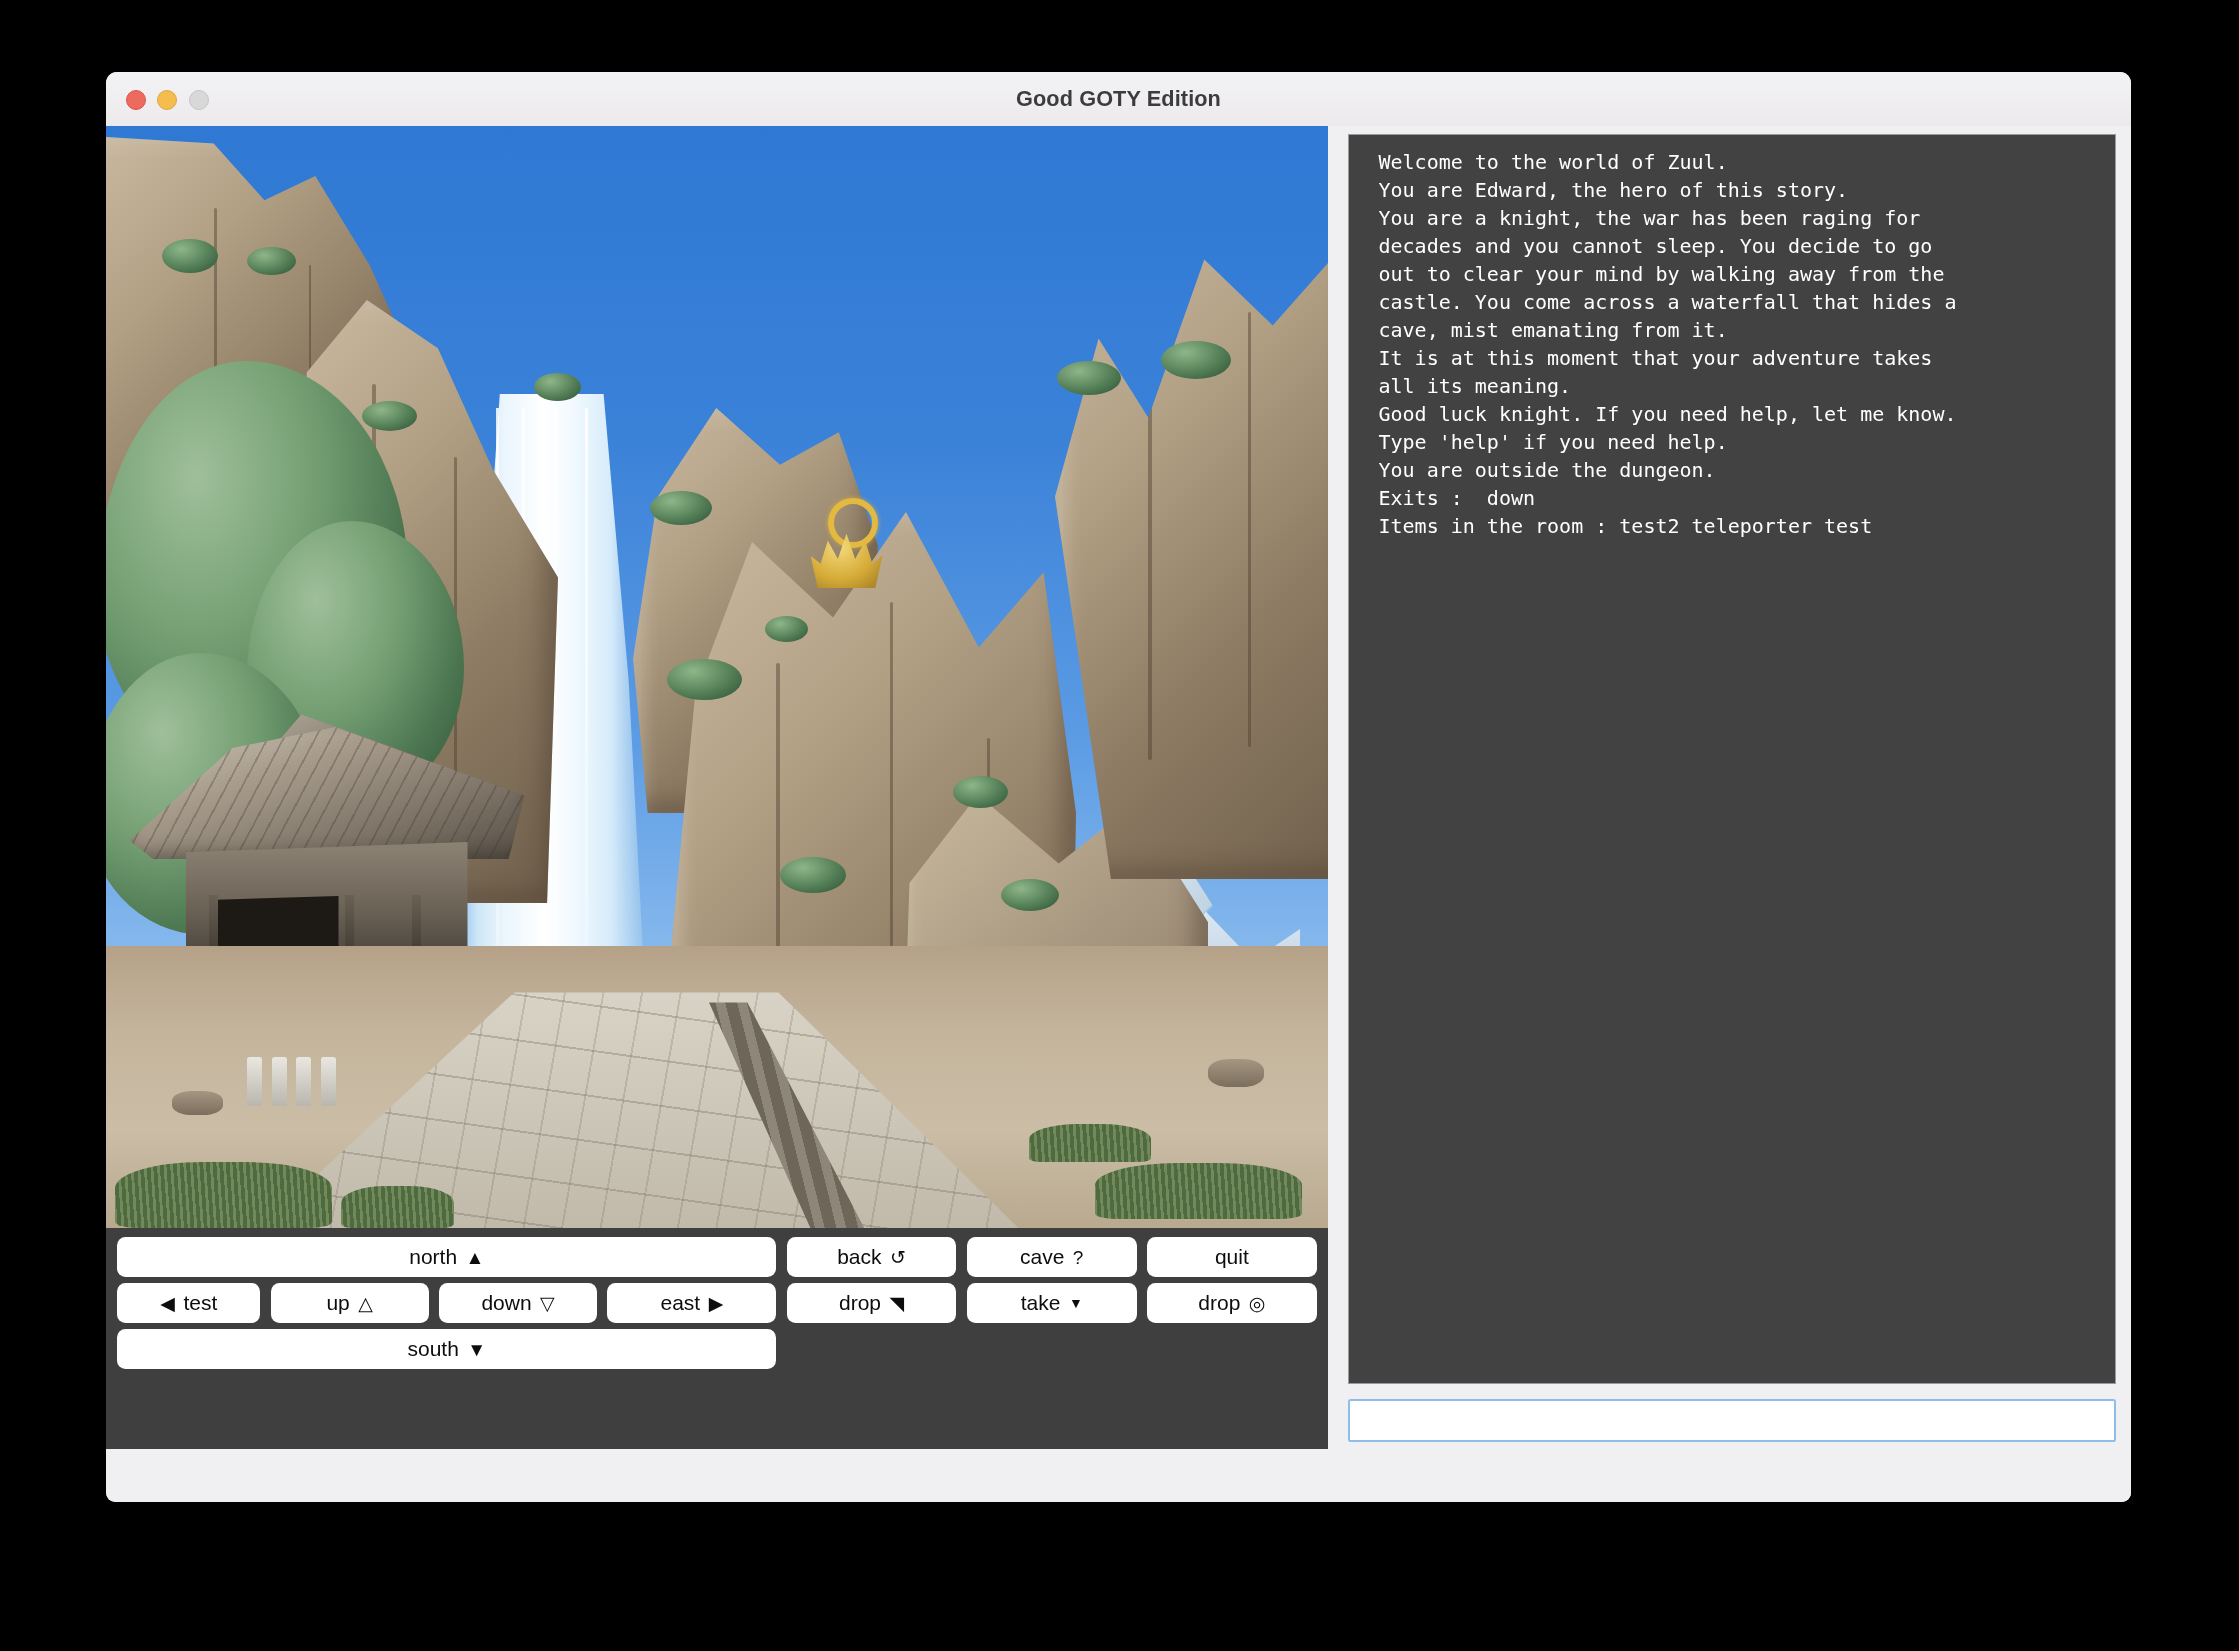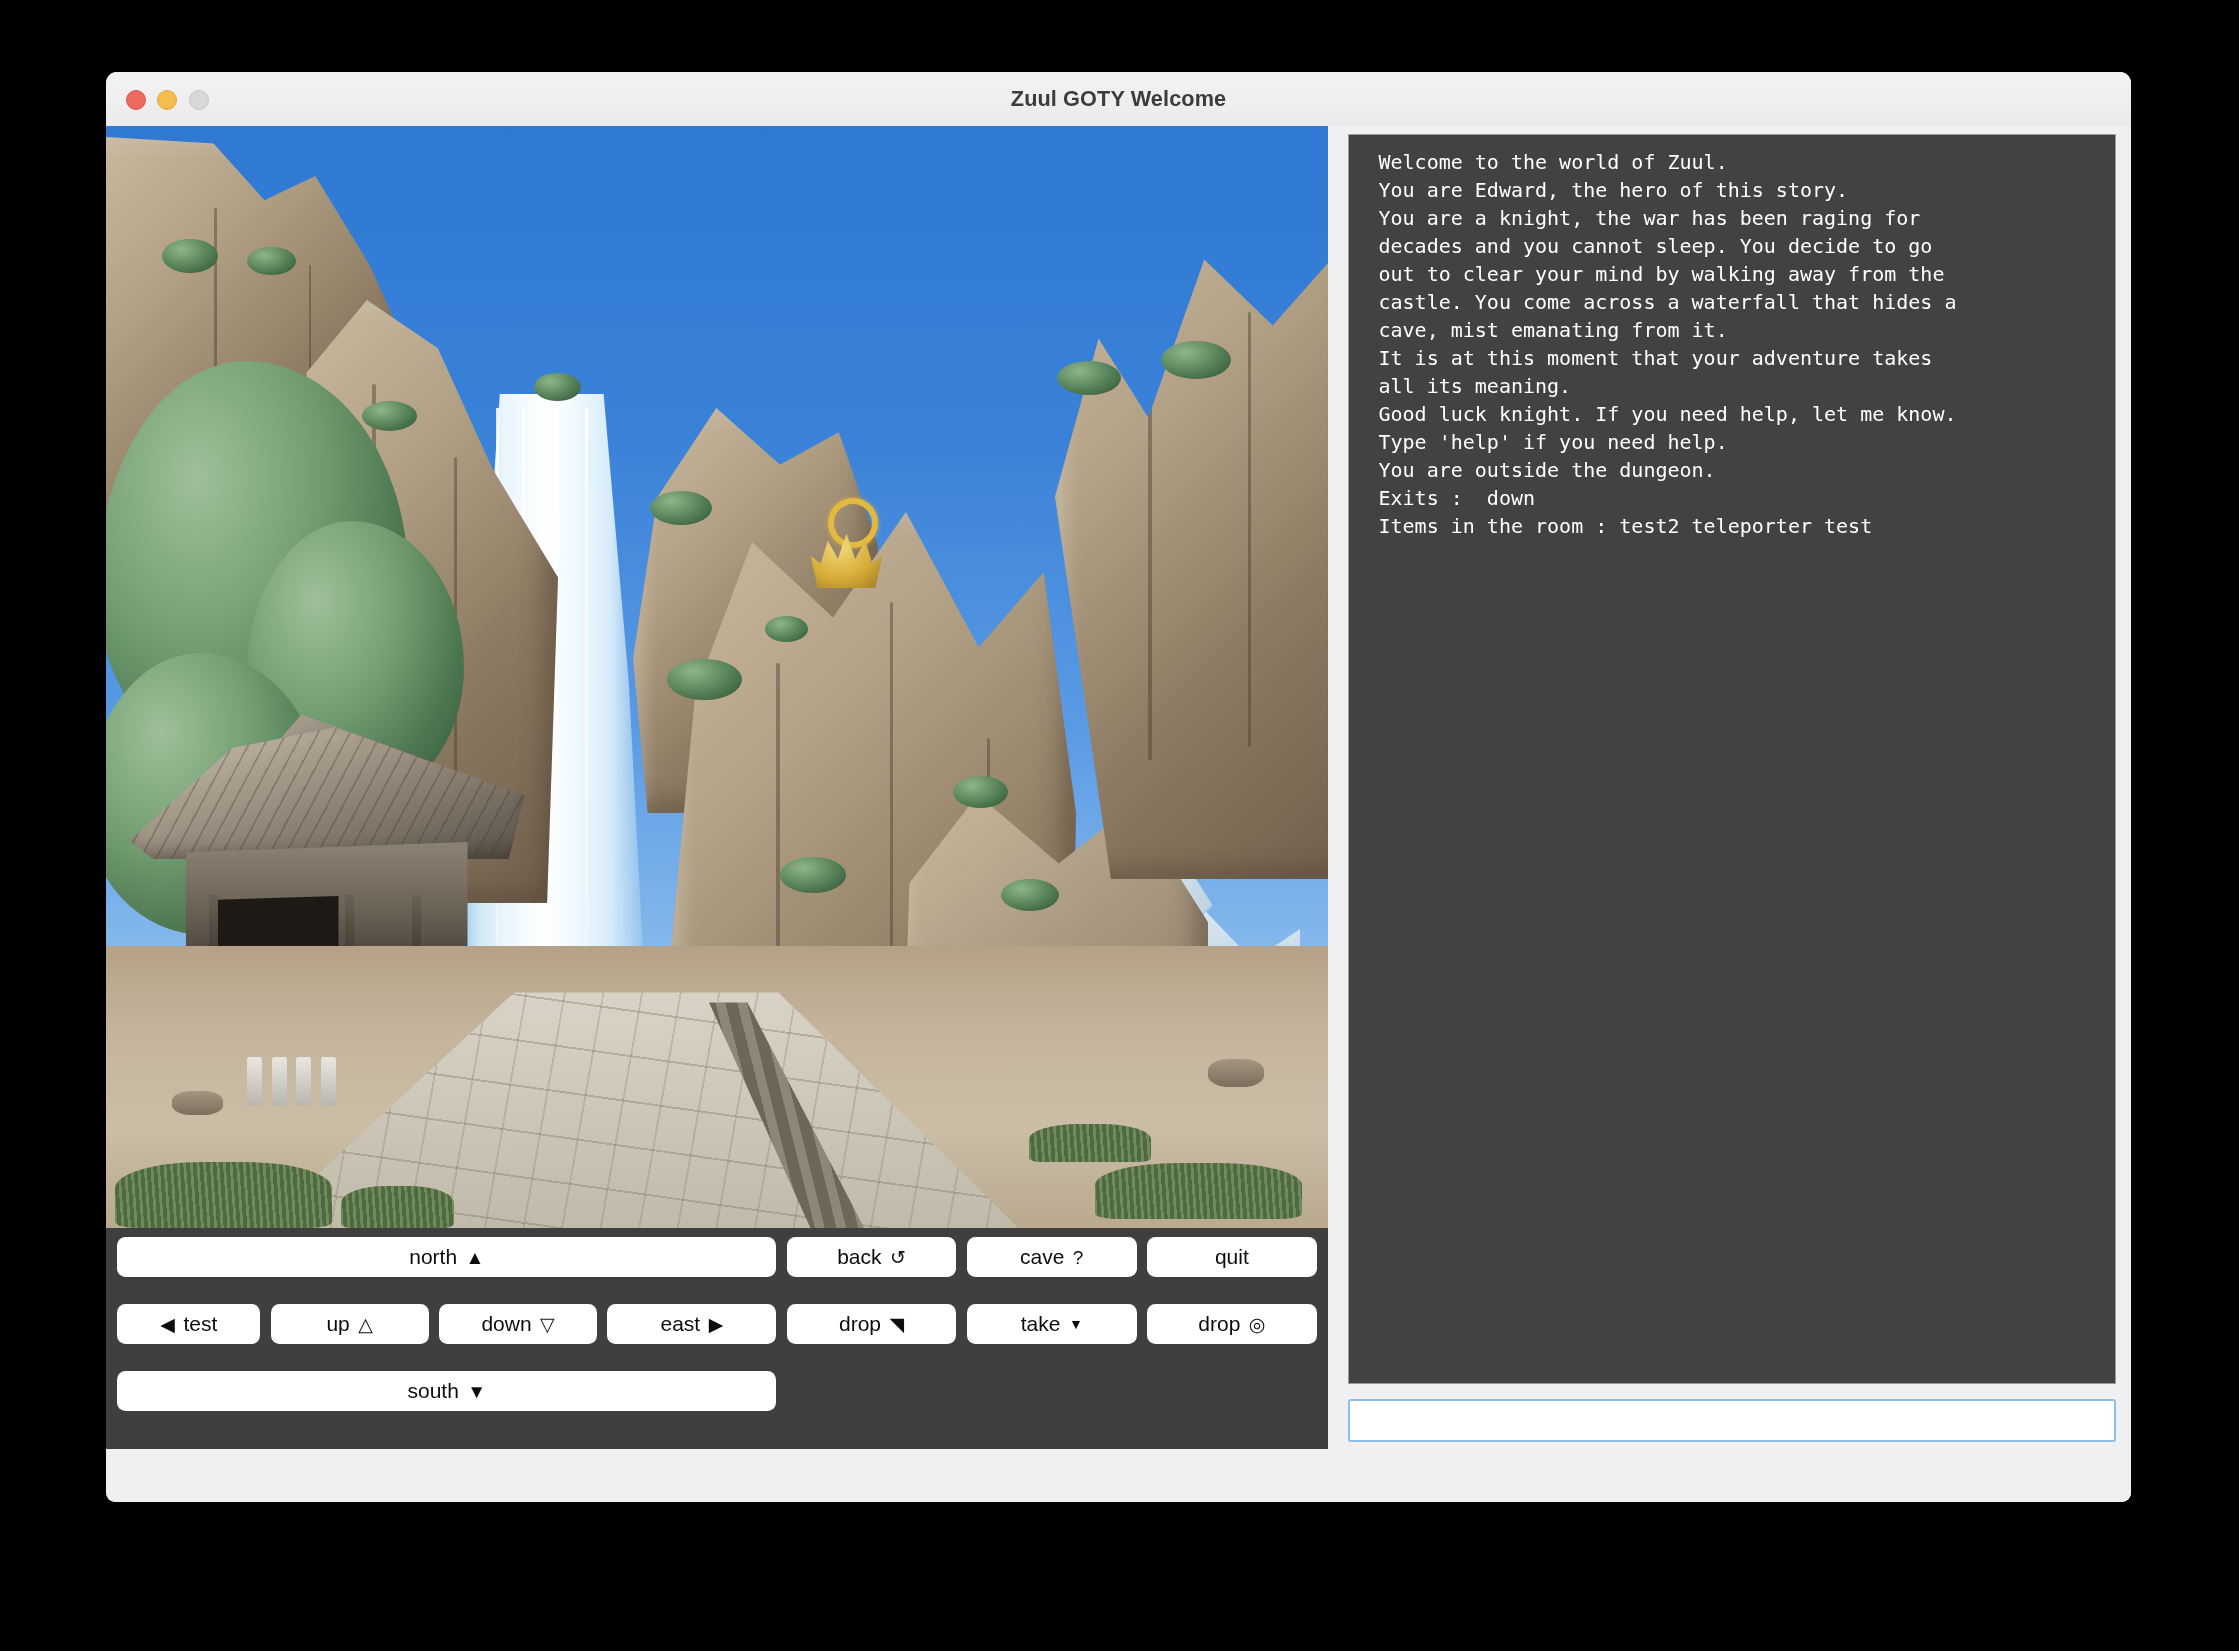--- a/index.html
+++ b/index.html
@@ -332,21 +332,21 @@
     left: 0; top: 1102px;
     width: 1222px;
     height: 221px;
     background: #403f3f;
     padding: 9.4px 11.3px;
     box-sizing: border-box;
   }
   .btn-row {
     display: flex;
     gap: 10.4px;
-    margin-bottom: 27px;
+    margin-bottom: 6px;
     height: 40px;
   }
   .btn-row:last-child { margin-bottom: 0; }
   .nav-group { display: flex; gap: 10.4px; flex: 0 0 659px; }
   .act-group { display: flex; gap: 10.4px; flex: 1; border-radius: 18px; }
 
   .btn {
     background: #ffffff;
     border: none;
     border-radius: 8.5px;
@@ -423,21 +423,21 @@
 <body>
 
 <div id="window">
 
   <div id="titlebar">
     <div id="traffic">
       <span class="light red"></span>
       <span class="light yellow"></span>
       <span class="light gray"></span>
     </div>
-    <div id="window-title">Zuul GOTY Welcome</div>
+    <div id="window-title">Good GOTY Edition</div>
   </div>
 
   <div id="content">
 
     <div id="left-pane">
 
       <div id="scene">
         <div class="sky"></div>
 
         <div class="far-mtn"></div>

